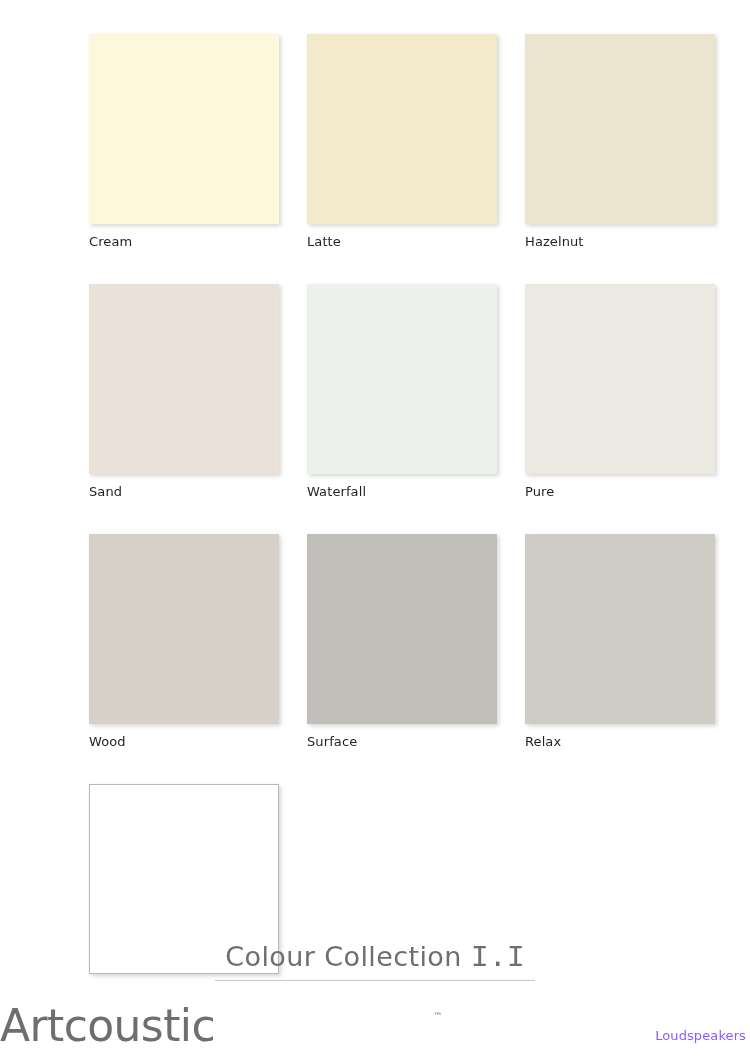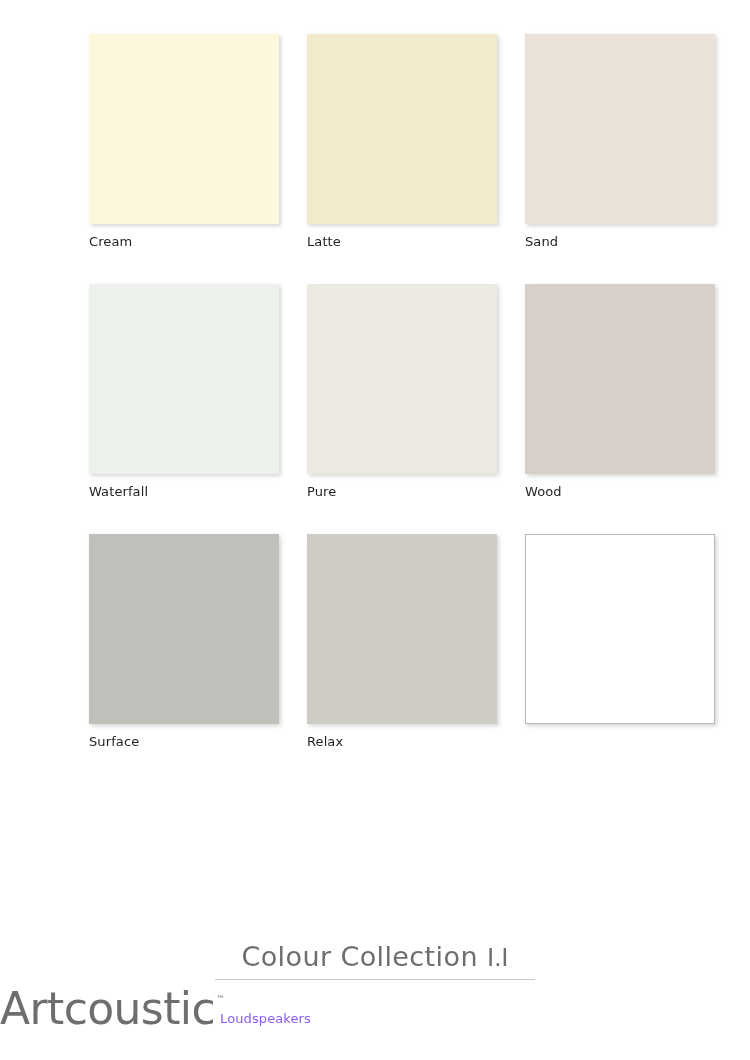--- a/index.html
+++ b/index.html
@@ -76,38 +76,38 @@
   .collection-title {
     font-size: 27px;
     line-height: 34px;
     color: #6d6e70;
     font-weight: 400;
     letter-spacing: 0.4px;
     white-space: nowrap;
   }
 
   .collection-title .roman {
-    font-family: Liberation Sans, sans-serif;
-    font-size: 26px;
+    font-family: Liberation Mono, monospace;
+    font-size: 30px;
     letter-spacing: 0px;
     margin-top: 17px;
   }
 
   .footer-rule {
     width: 320px;
     height: 1px;
     background: #c8c8c8;
     margin: 5px auto 0 auto;
   }
 
   .brand {
-    margin-top: 6px;
+    margin-top: 22px;
     display: flex;
     align-items: flex-end;
-    justify-content: flex-start;
+    justify-content: space-between;
     white-space: nowrap;
   }
 
   .brand-name {
     font-family: "DejaVu Sans", sans-serif;
     font-size: 44px;
     line-height: 46px;
     color: #6d6e70;
     font-weight: 400;
     letter-spacing: -0.6px;
@@ -138,20 +138,24 @@
 <div class="page">
 
   <div class="swatch-grid">
       <div class="swatch-cell">
         <div class="swatch-chip" style="background: rgb(253, 248, 220);"></div>
         <div class="swatch-label">Cream</div>
       </div>
       <div class="swatch-cell">
         <div class="swatch-chip" style="background: rgb(243, 234, 203);"></div>
         <div class="swatch-label">Latte</div>
+      </div>
+      <div class="swatch-cell">
+        <div class="swatch-chip" style="background: rgb(235, 228, 206);"></div>
+        <div class="swatch-label">Hazelnut</div>
       </div>
       <div class="swatch-cell">
         <div class="swatch-chip" style="background: rgb(234, 226, 216);"></div>
         <div class="swatch-label">Sand</div>
       </div>
       <div class="swatch-cell">
         <div class="swatch-chip" style="background: rgb(236, 241, 236);"></div>
         <div class="swatch-label">Waterfall</div>
       </div>
       <div class="swatch-cell">

